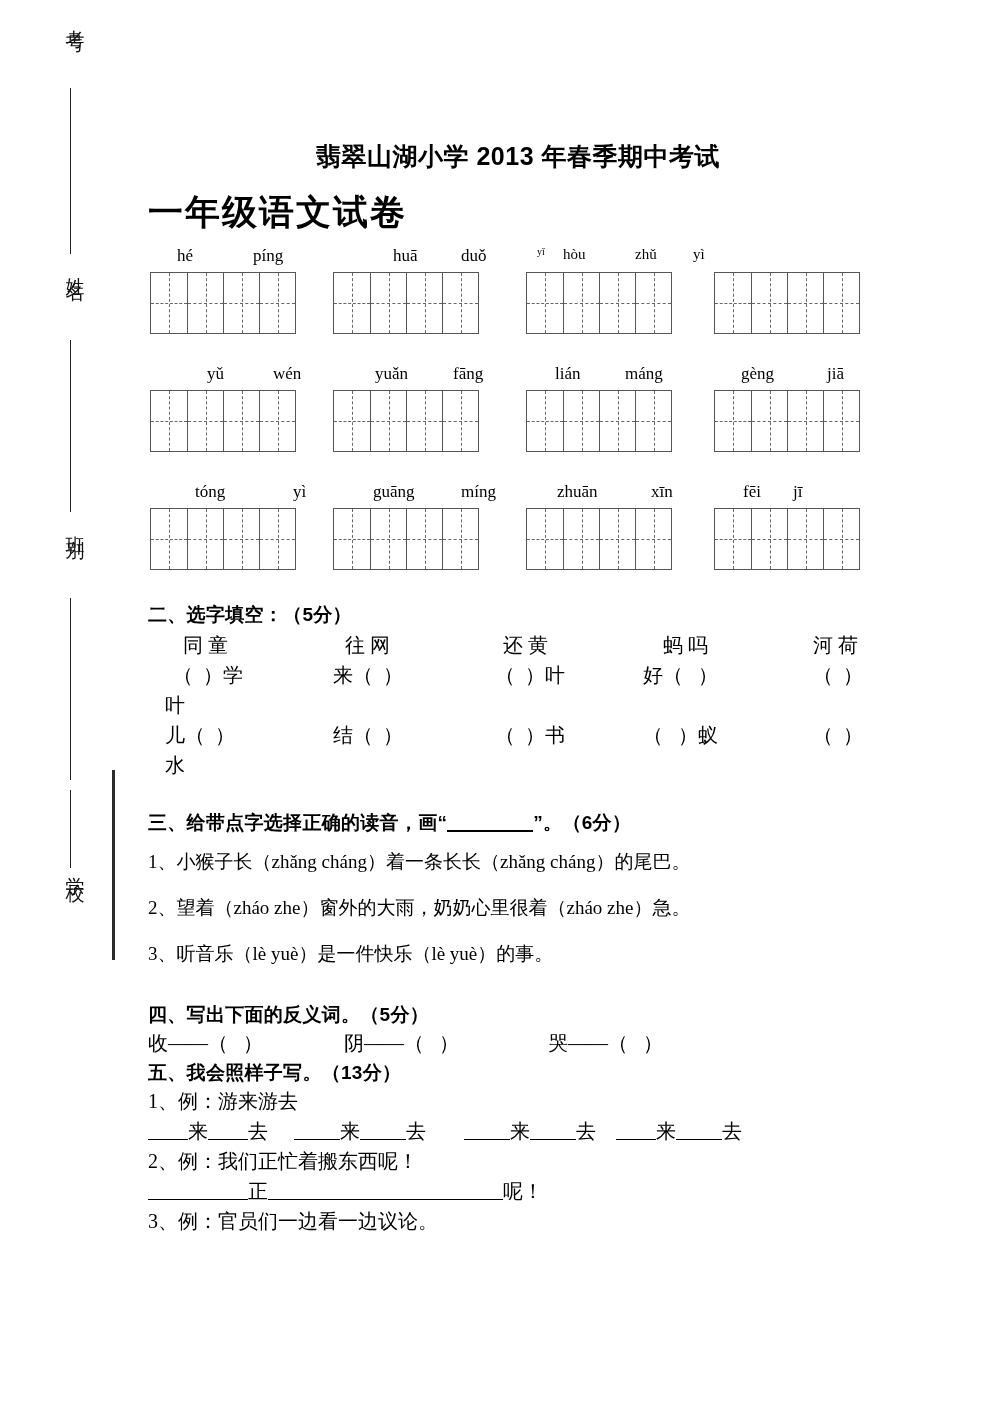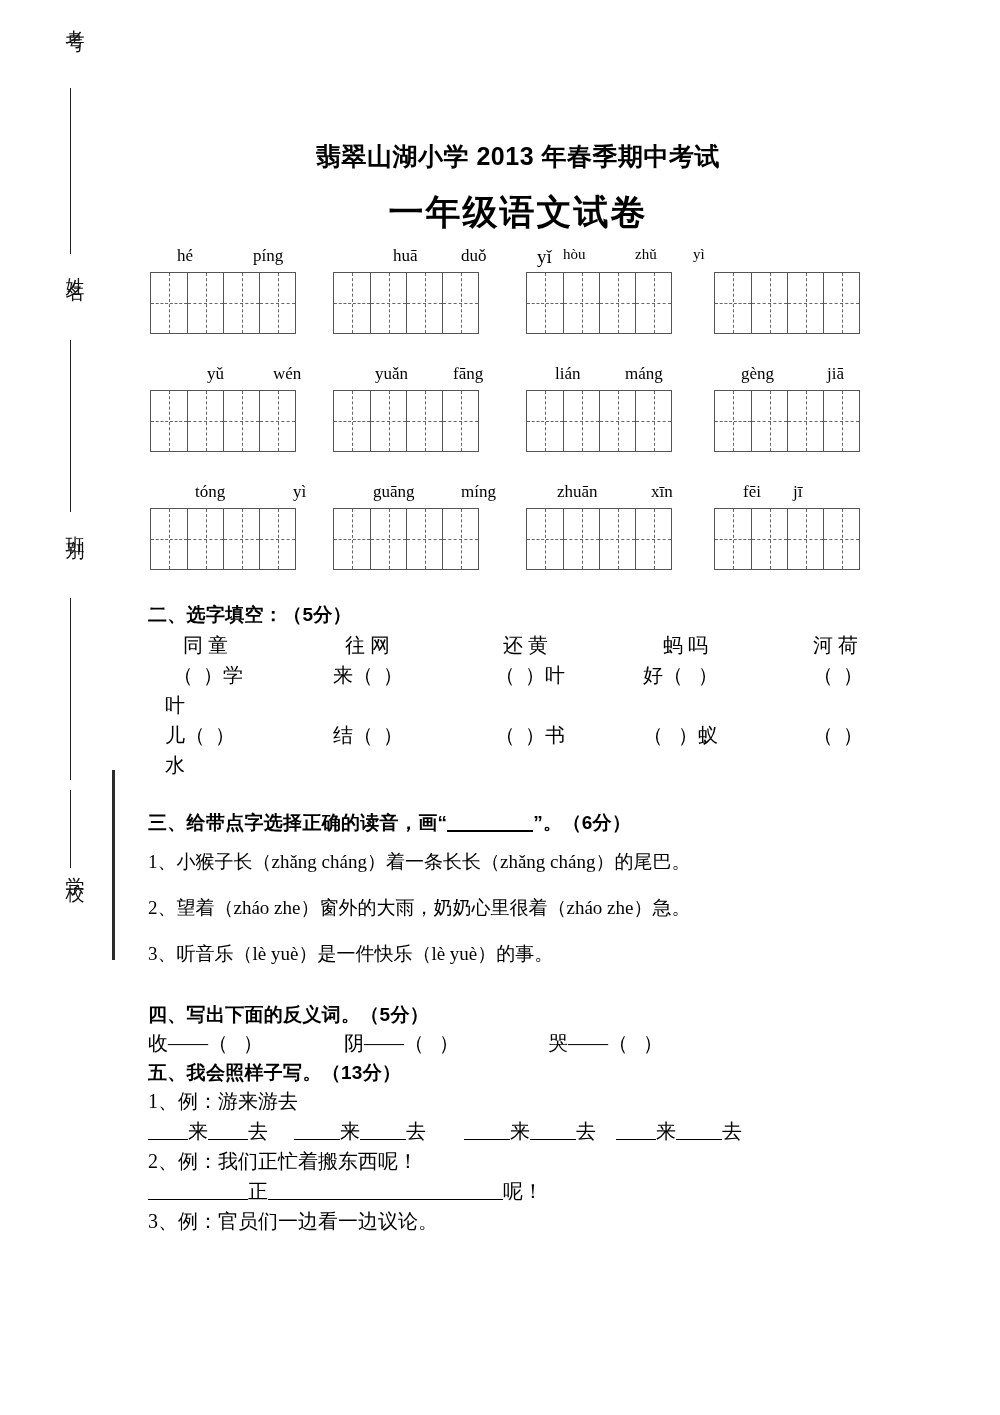--- a/index.html
+++ b/index.html
@@ -62,21 +62,21 @@
   }
   .title-1 {
     text-align: center;
     font-family: "Liberation Sans", "DejaVu Sans", sans-serif;
     font-weight: bold;
     font-size: 25px;
     letter-spacing: 0.5px;
     margin-top: 140px;
   }
   .title-2 {
-    text-align: center;
+    text-align: left;
     font-family: "Liberation Sans", "DejaVu Sans", sans-serif;
     font-weight: bold;
     font-size: 35px;
     letter-spacing: 2px;
     margin-top: 16px;
   }
 
   .sec-head {
     font-family: "Liberation Sans", "DejaVu Sans", sans-serif;
     font-weight: bold;
@@ -229,21 +229,21 @@
 
     <div class="title-1">翡翠山湖小学 2013 年春季期中考试</div>
     <div class="title-2">一年级语文试卷</div>
 
 
     <div class="pin-row" style="margin-top:10px;">
       <span class="pin" style="left:12px;">hé</span>
       <span class="pin" style="left:88px;">píng</span>
       <span class="pin" style="left:228px;">huā</span>
       <span class="pin" style="left:296px;">duǒ</span>
-      <span class="pin" style="left:372px;font-size:19px;">yǐ</span>
+      <span class="pin" style="left:372px;font-size:10px;">yǐ</span>
       <span class="pin" style="left:398px;font-size:15px;">hòu</span>
       <span class="pin" style="left:470px;font-size:15px;">zhǔ</span>
       <span class="pin" style="left:528px;font-size:15px;">yì</span>
     </div>
     <div class="grid-row">
       <div class="tzg" style="left:2px;">
           <div class="cell"></div>
           <div class="cell"></div>
           <div class="cell"></div>
           <div class="cell"></div>

